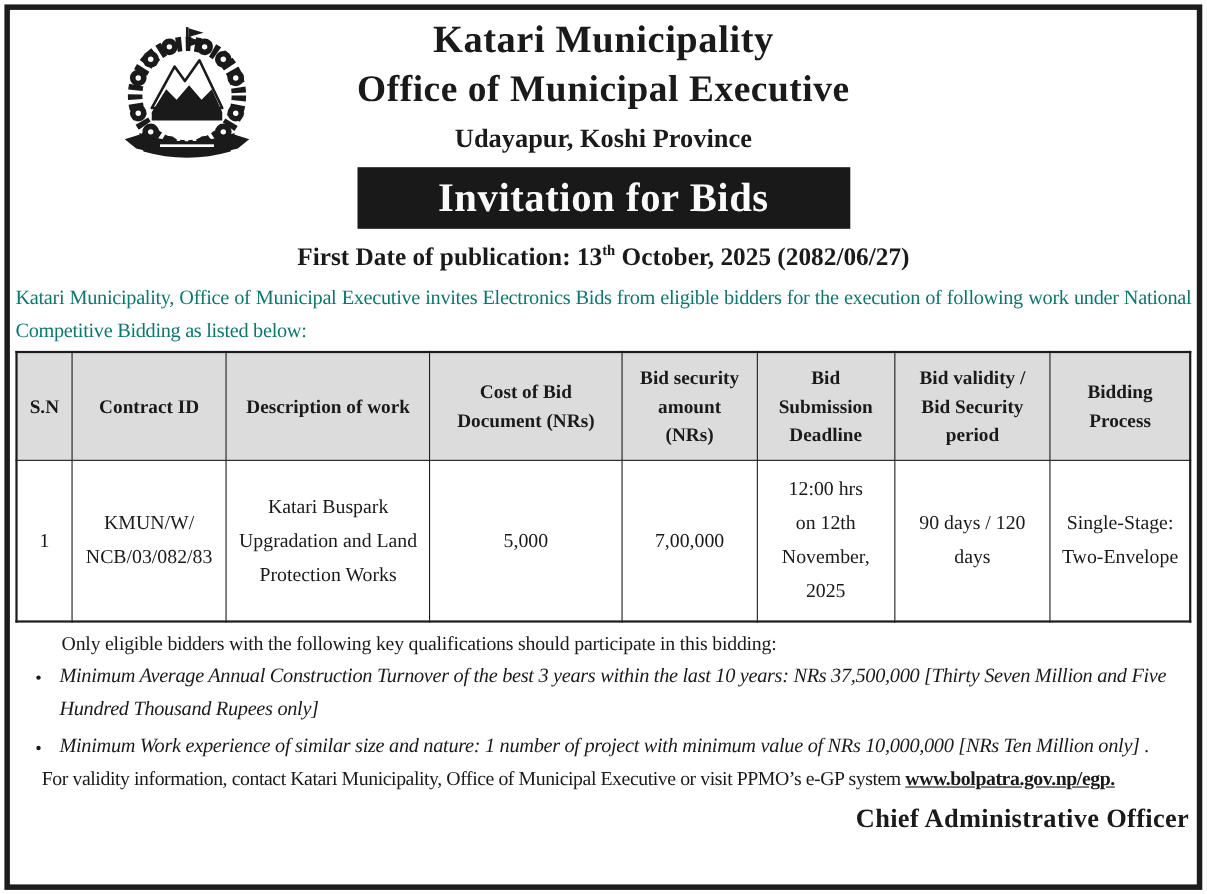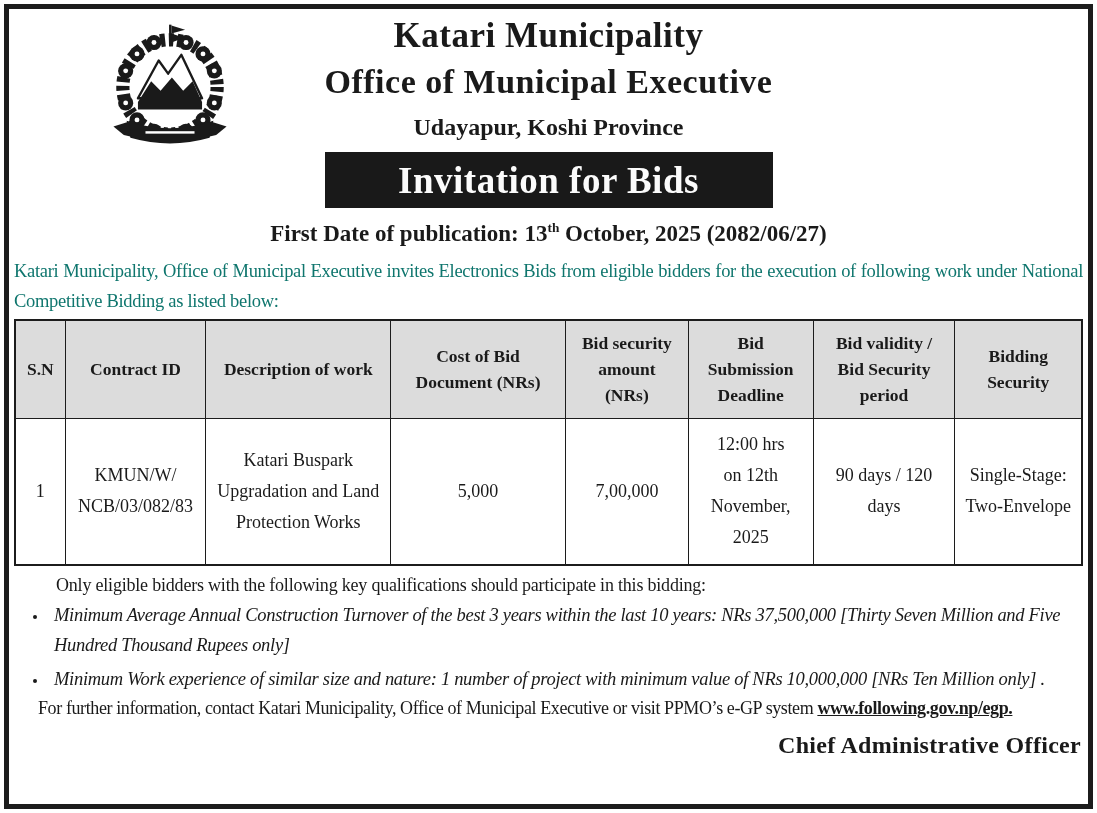--- a/index.html
+++ b/index.html
@@ -164,21 +164,21 @@
         <th>Bid security
 amount
 (NRs)</th>
         <th>Bid
 Submission
 Deadline</th>
         <th>Bid validity /
 Bid Security
 period</th>
         <th>Bidding
-Security</th>
+Process</th>
       </tr>
     </thead>
     <tbody>
       <tr>
         <td>1</td>
         <td>KMUN/W/
 NCB/03/082/83</td>
         <td>Katari Buspark
 Upgradation and Land
 Protection Works</td>
@@ -197,18 +197,18 @@
   </table>
 
   <p class="qual-intro">Only eligible bidders with the following key qualifications should participate in this bidding:</p>
 
   <ul class="quals">
     <li>Minimum Average Annual Construction Turnover of the best 3 years within the last 10 years: NRs 37,500,000 [Thirty Seven Million and Five Hundred Thousand Rupees only]</li>
     <li>Minimum Work experience of similar size and nature: 1 number of project with minimum value of NRs 10,000,000 [NRs Ten Million only] .</li>
   </ul>
 
   <p class="further">
-    <span>For further information, contact Katari Municipality, Office of Municipal Executive or visit PPMO’s e-GP system </span><a class="link">www.following.gov.np/egp.</a>
+    <span>For validity information, contact Katari Municipality, Office of Municipal Executive or visit PPMO’s e-GP system </span><a class="link">www.bolpatra.gov.np/egp.</a>
   </p>
 
   <div class="signature">Chief Administrative Officer</div>
 
 </div>
 
 </body></html>

